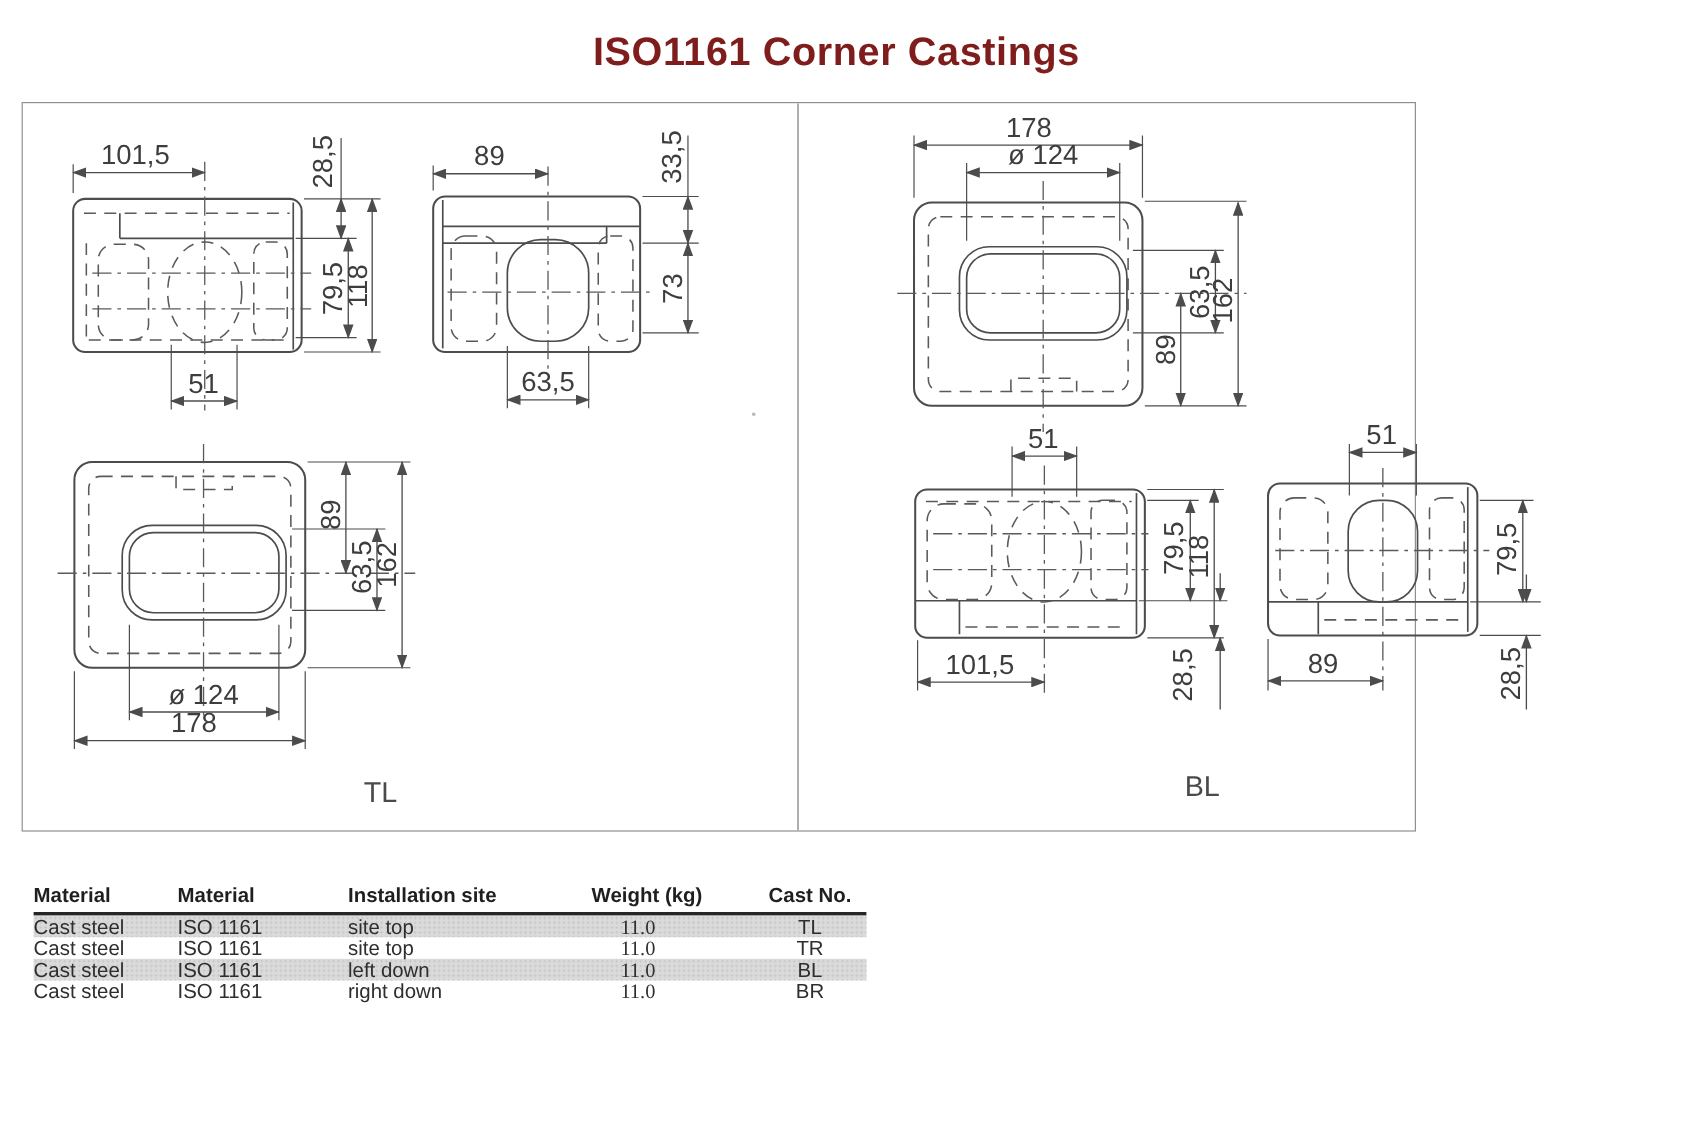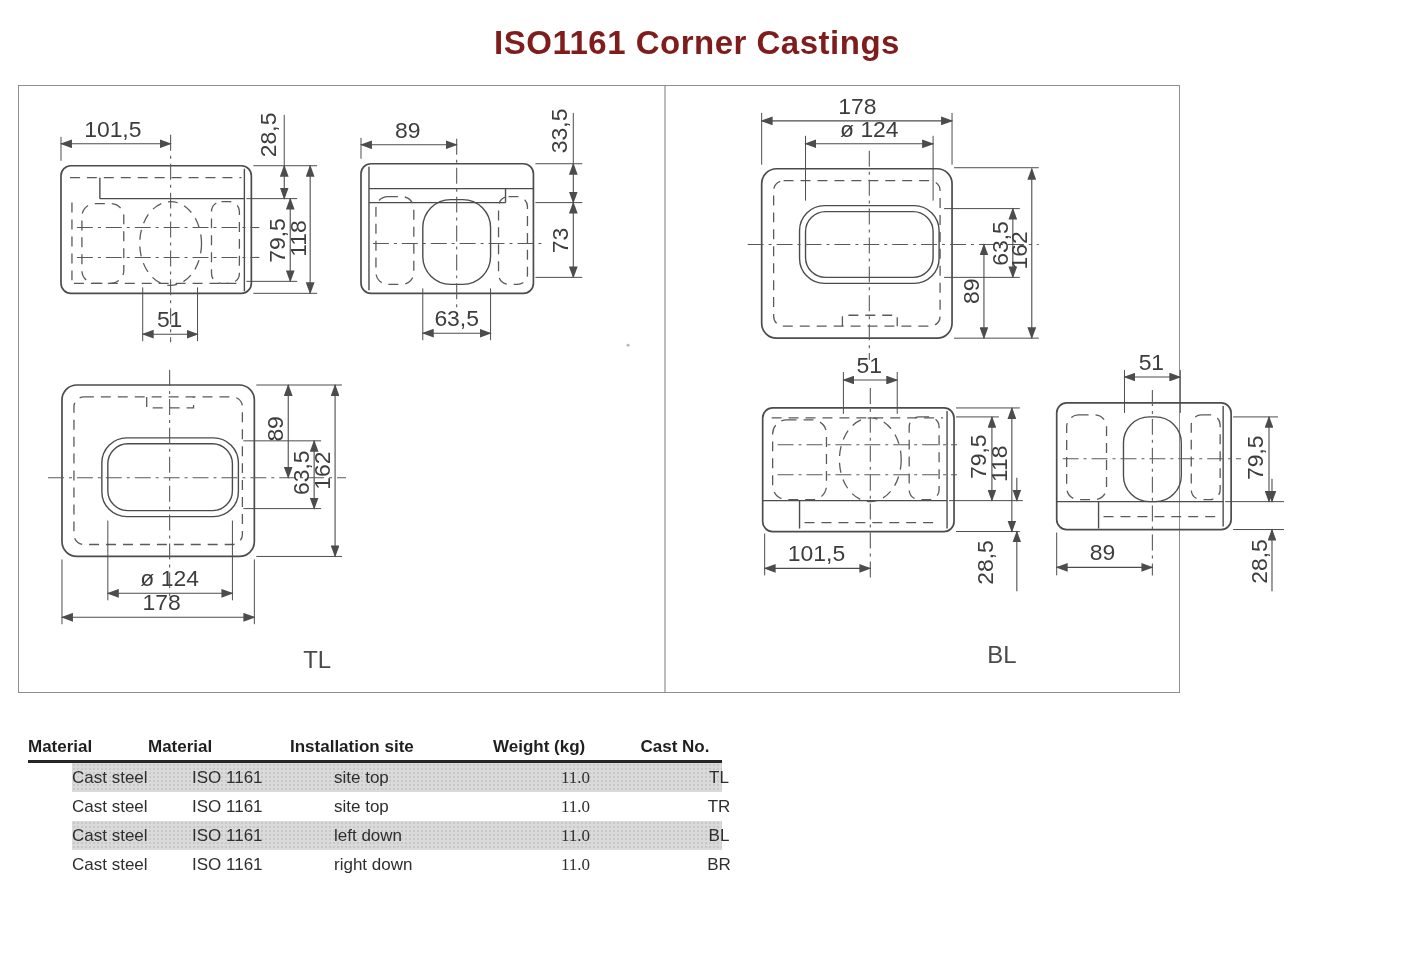--- a/index.html
+++ b/index.html
@@ -27,21 +27,21 @@
   .e { fill:none; stroke:#4c4c4c; stroke-width:1; }
   .dl { fill:none; stroke:#4c4c4c; stroke-width:1.1; }
   .spec-table { position:absolute; left:28px; top:725px; width:694px; font-size:17px; color:#2e2e2e; }
   .thead {
     display:grid; grid-template-columns:120px 142px 203px 135px 94px;
     align-items:end; height:32px; padding-bottom:3px;
     font-weight:bold; color:#1f1f1f; border-bottom:3px solid #262626;
   }
   .trow {
     display:grid; grid-template-columns:120px 142px 203px 135px 94px;
-    height:29px; align-items:center;margin-left:44px;
+    height:18px; align-items:center;
   }
   .trow.shaded {
     background-color:#dadada;
     background-image:radial-gradient(#c8c8c8 .8px, transparent .9px);
     background-size:4px 4px;
   }
   .cw { padding-left:24px;font-family:Liberation Serif, serif; }
   .co { text-align:center; }
 </style>
 </head>

